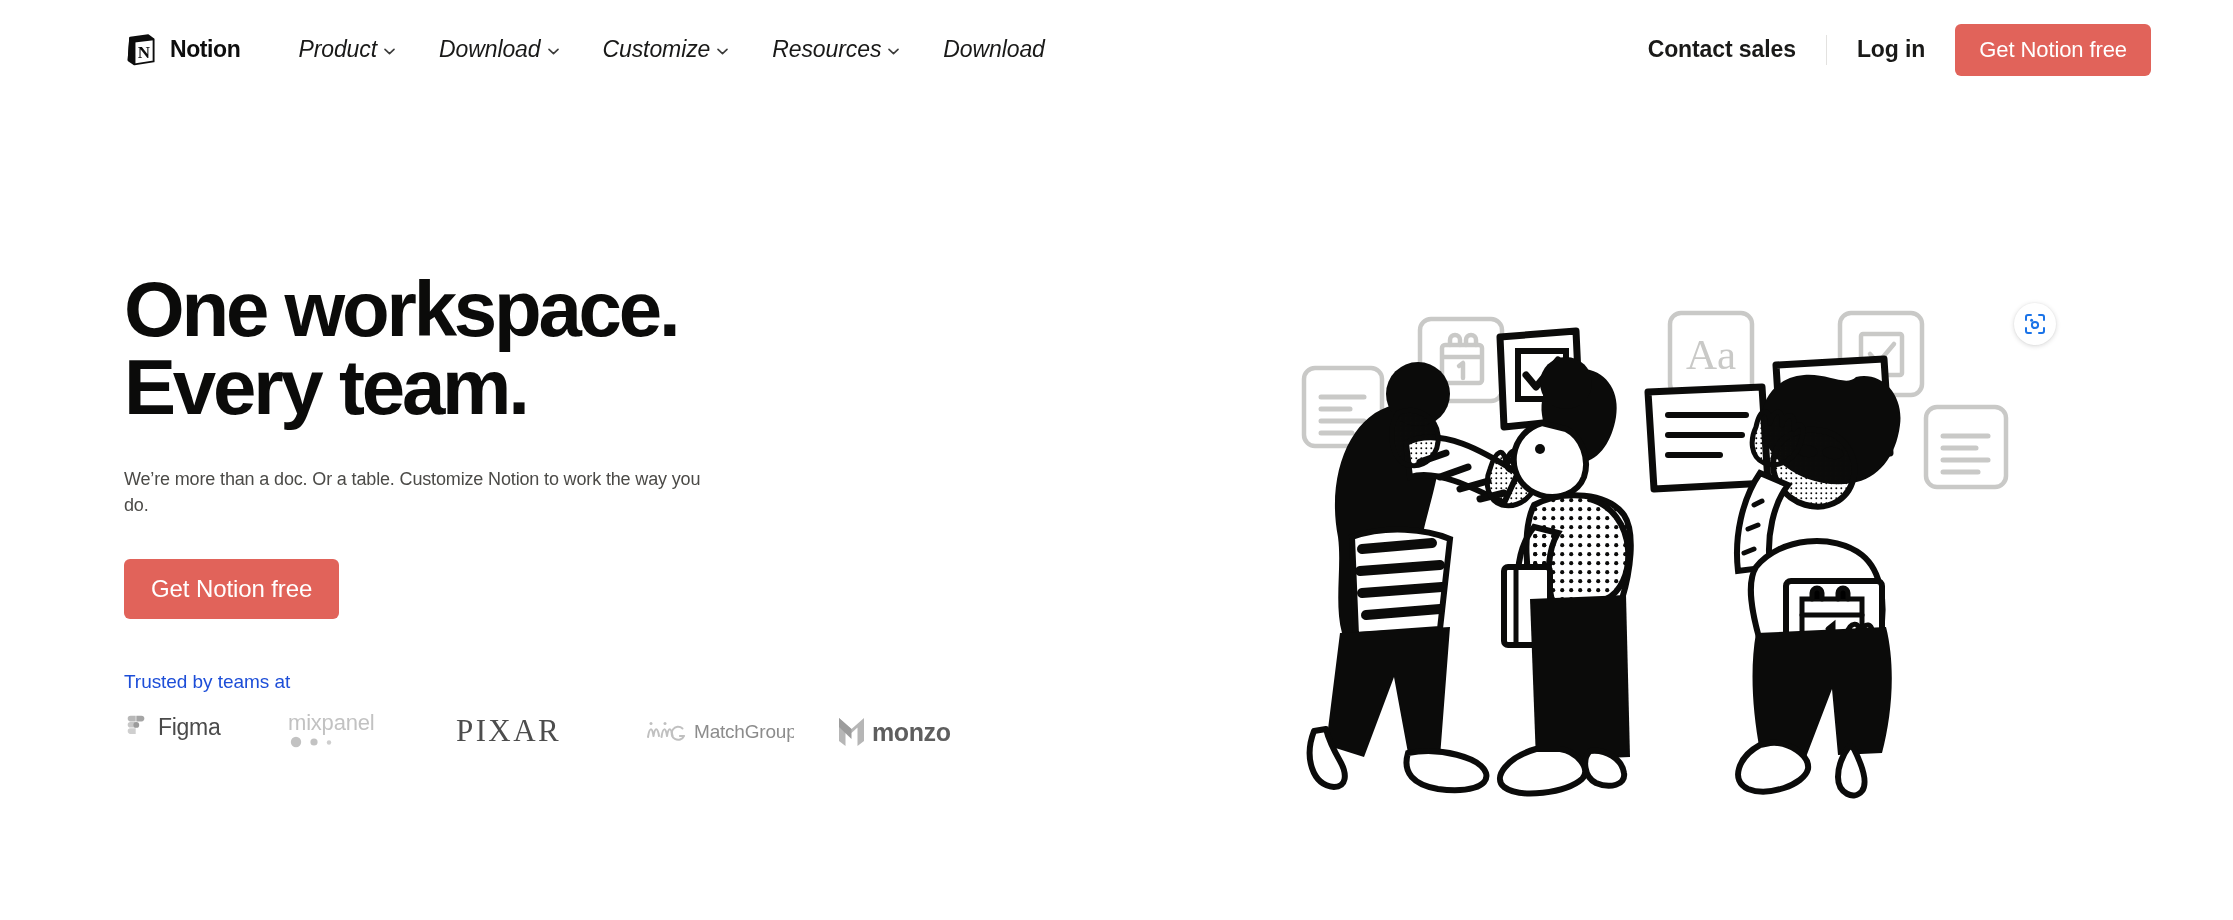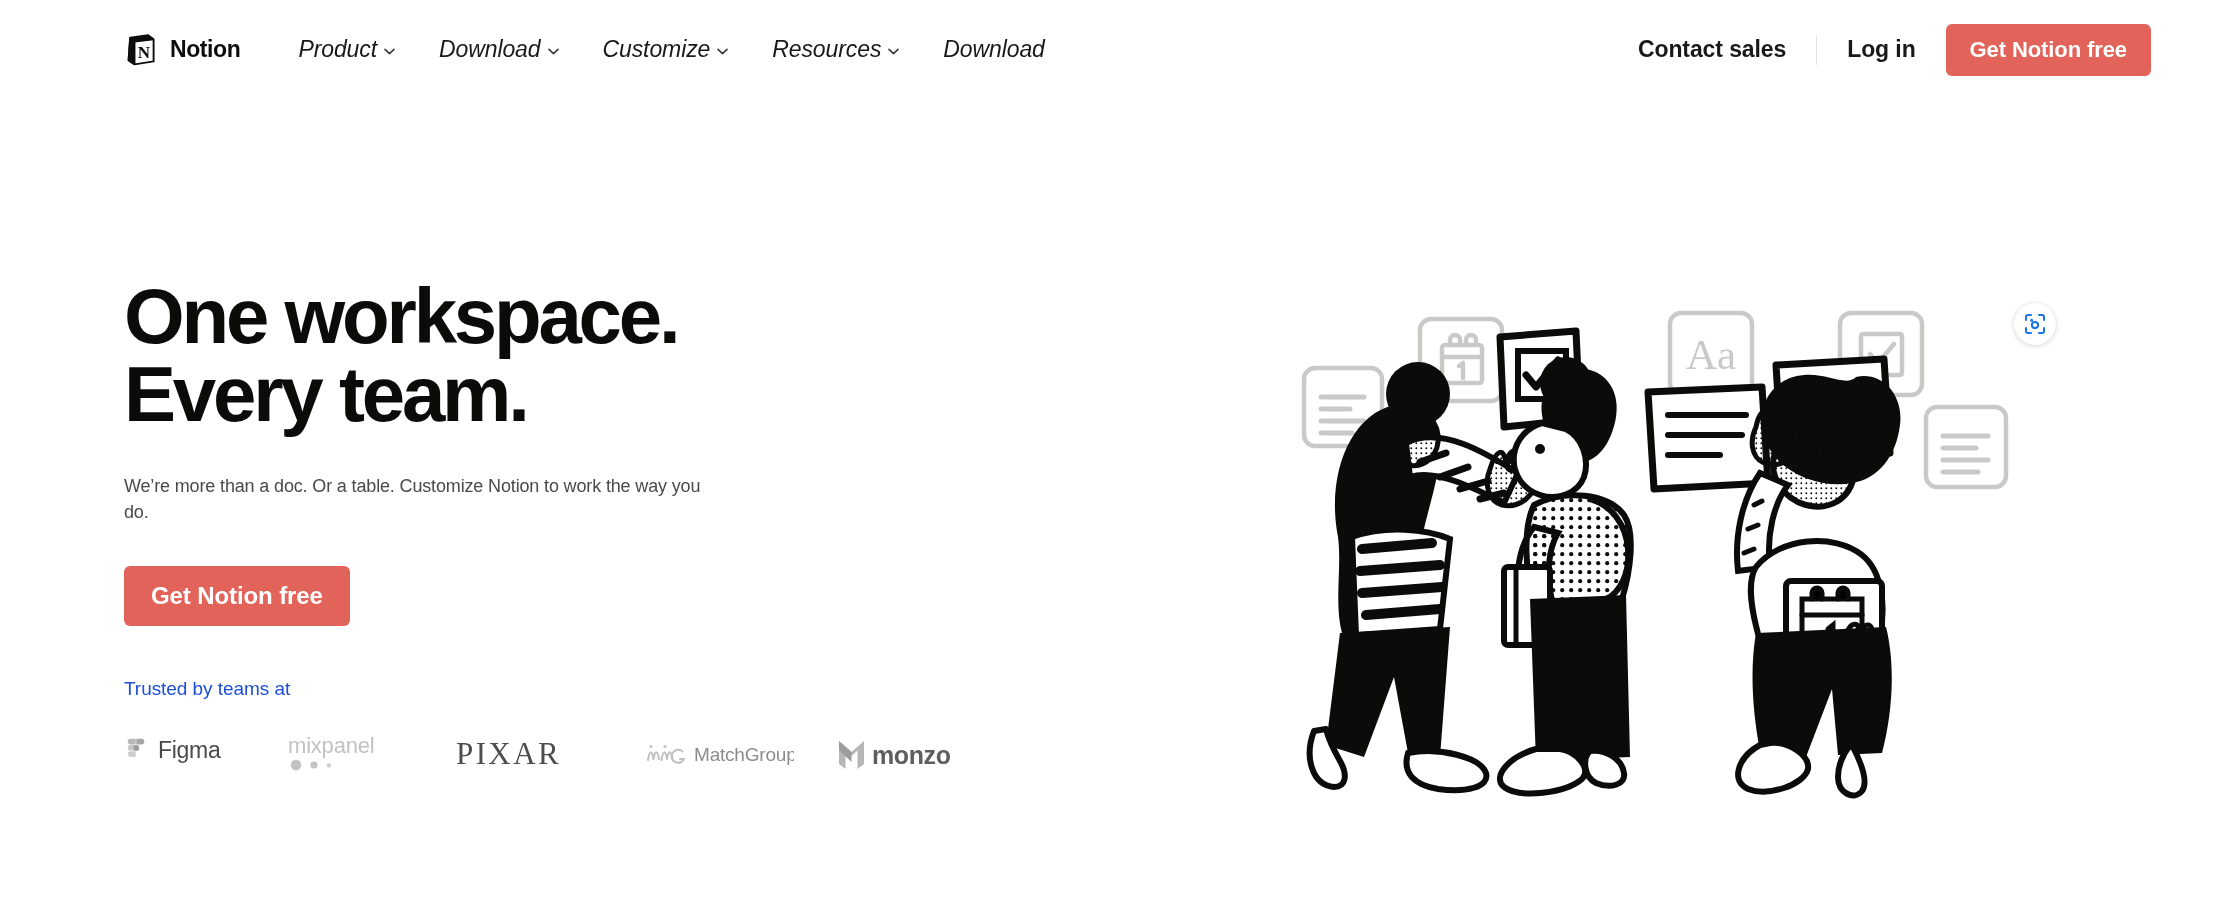--- a/index.html
+++ b/index.html
@@ -102,21 +102,21 @@
     margin: 0 28px;
   }
 
   .btn-primary {
     background: #e1635a;
     color: #ffffff;
     border: none;
     border-radius: 6px;
     font-family: "Liberation Sans", sans-serif;
     font-size: 22px;
-    font-weight: 700;
+    font-weight: 400;
     letter-spacing: -0.1px;
     cursor: pointer;
     white-space: nowrap;
   }
 
   .btn-nav-cta {
     margin-left: 28px;
     padding: 15px 24px;
     line-height: 1;
   }
@@ -125,21 +125,21 @@
   .hero {
     position: absolute;
     top: 99px; left: 0;
     width: 2233px;
     height: 821px;
   }
 
   .hero-copy {
     position: absolute;
     left: 124px;
-    top: 178px;
+    top: 171px;
     width: 760px;
   }
 
   .hero-title {
     font-size: 78px;
     line-height: 1.0;
     font-weight: 700;
     color: #0b0b0a;
     letter-spacing: -3.2px;
     margin: 0;
@@ -164,21 +164,21 @@
   }
 
   .trusted-label {
     margin-top: 52px;
     font-size: 19px;
     color: #1d4ed8;
     letter-spacing: -0.05px;
   }
 
   .logo-row {
-    margin-top: 32px;
+    margin-top: 16px;
     display: flex;
     align-items: center;
     gap: 42px;
     height: 46px;
   }
   .logo-row > * { flex: none; display: block; }
 
   
   .hero-art {
     position: absolute;

